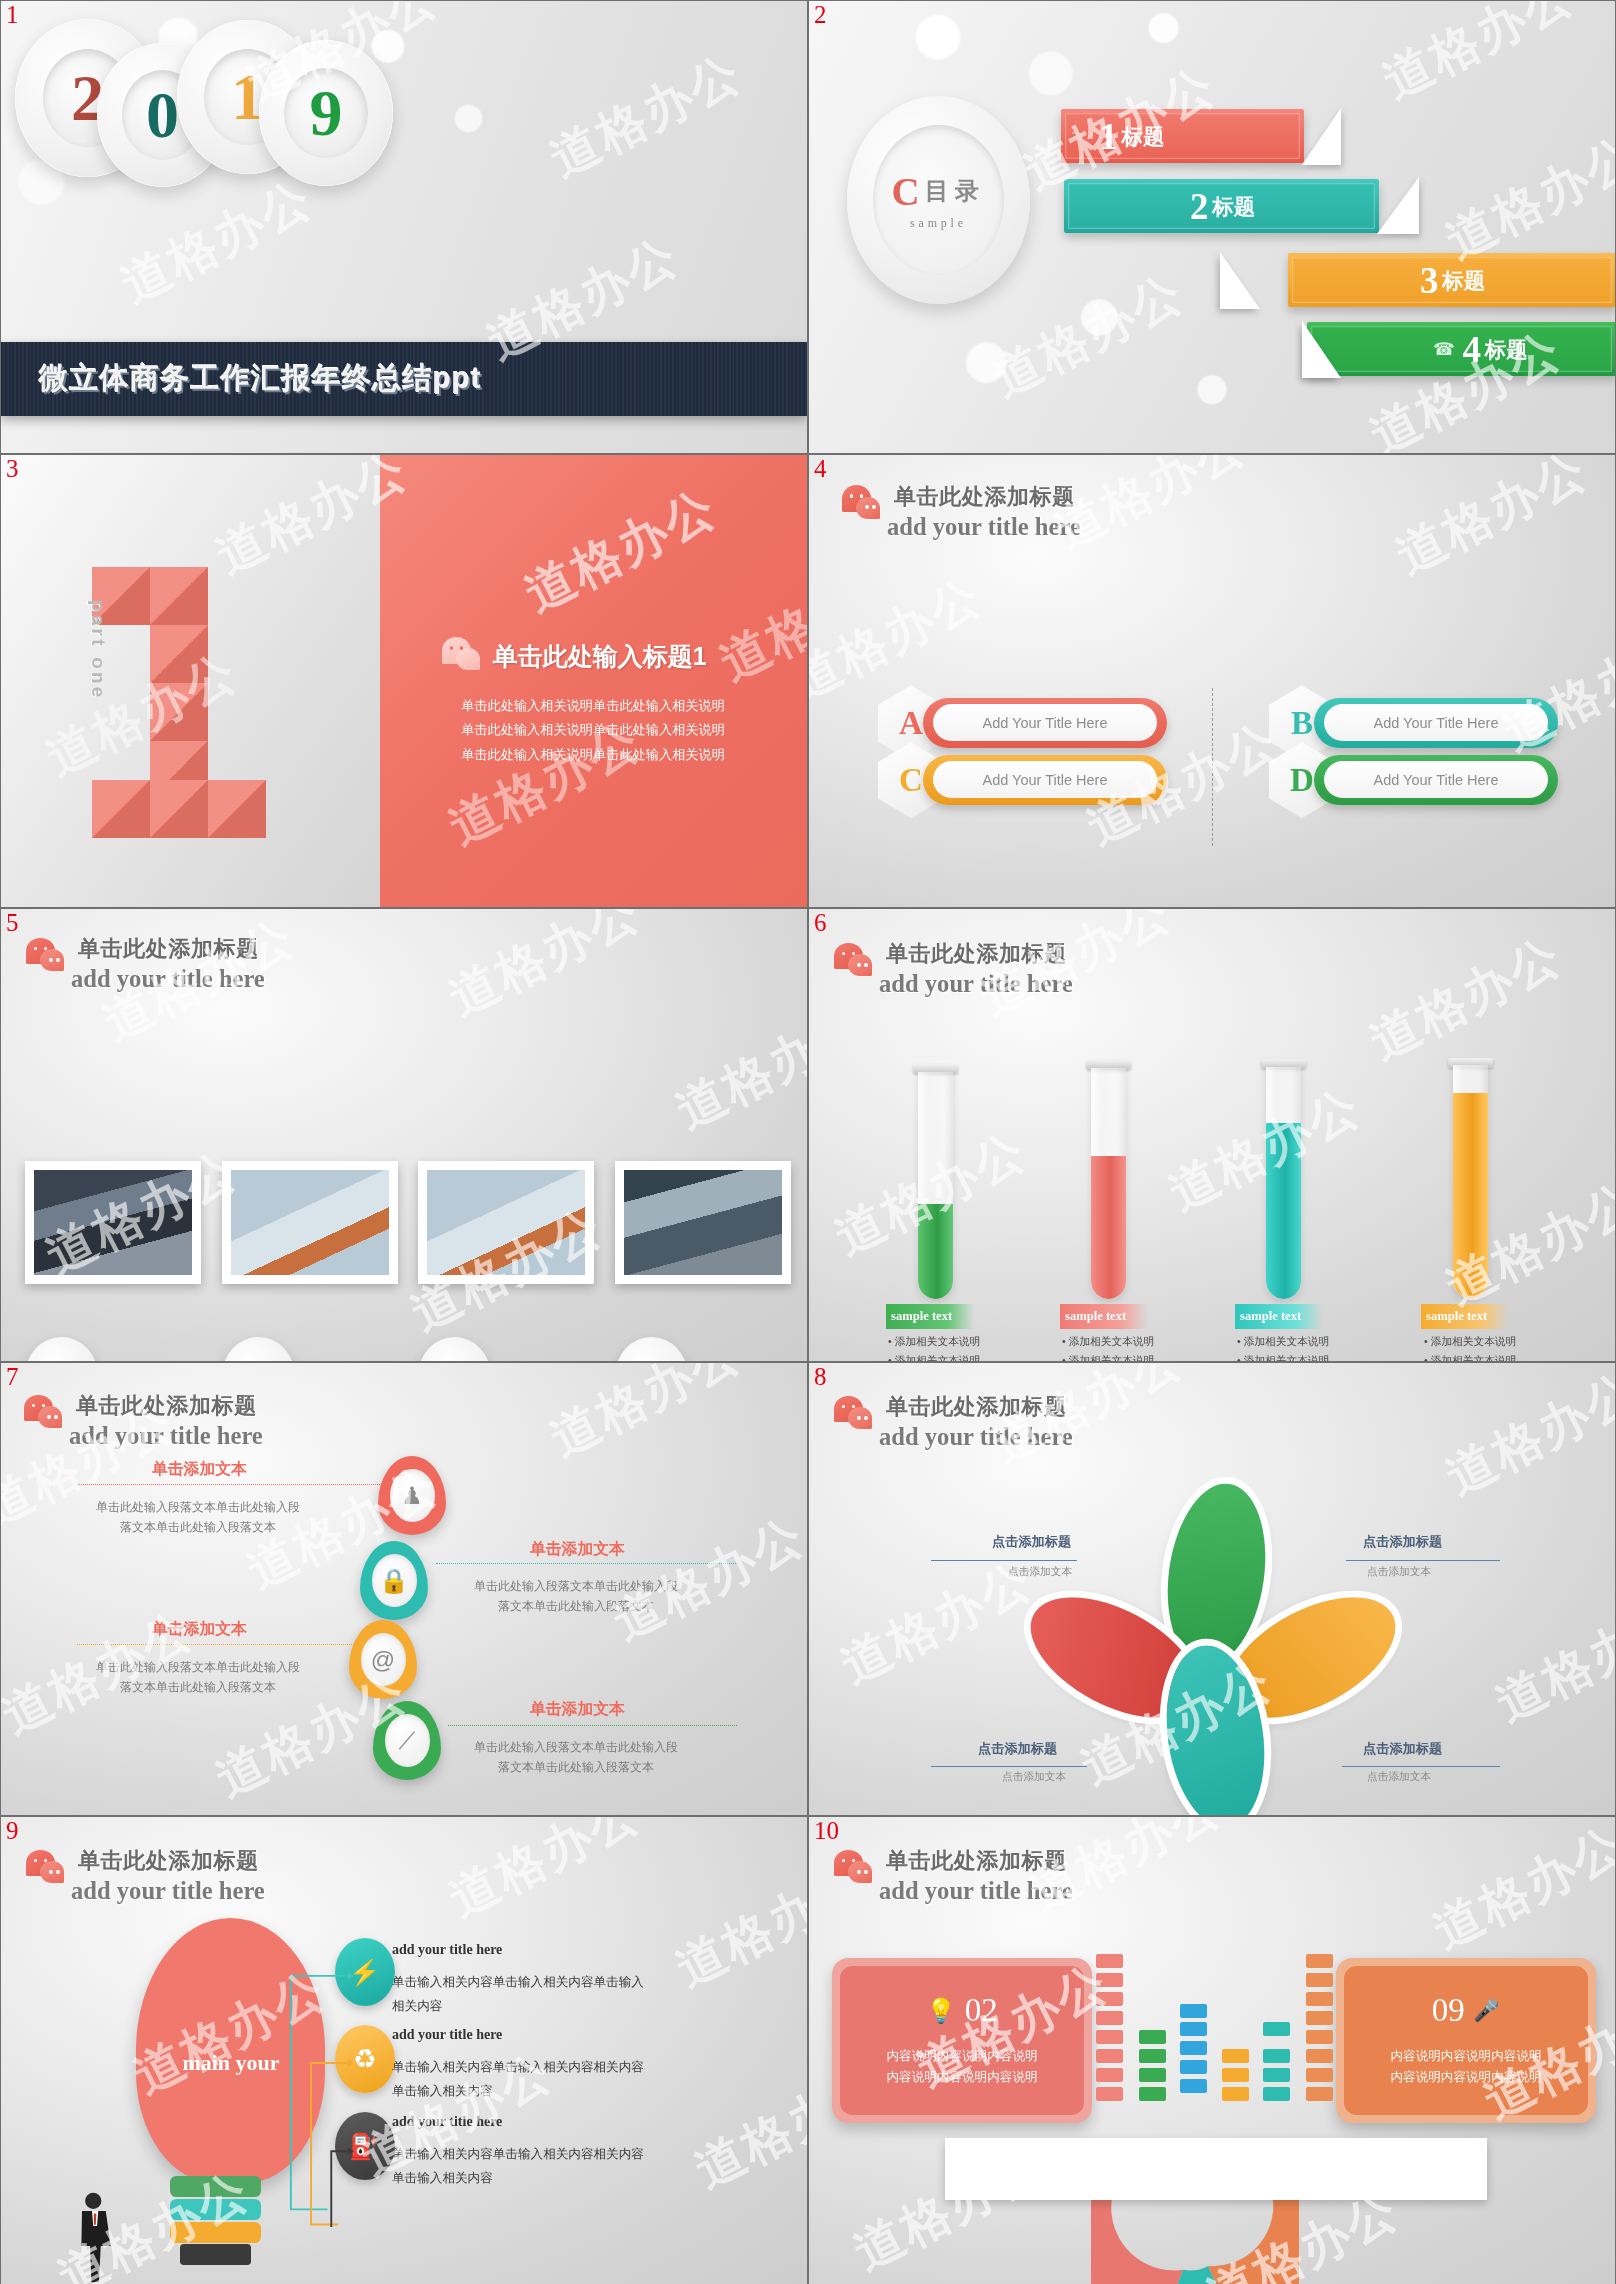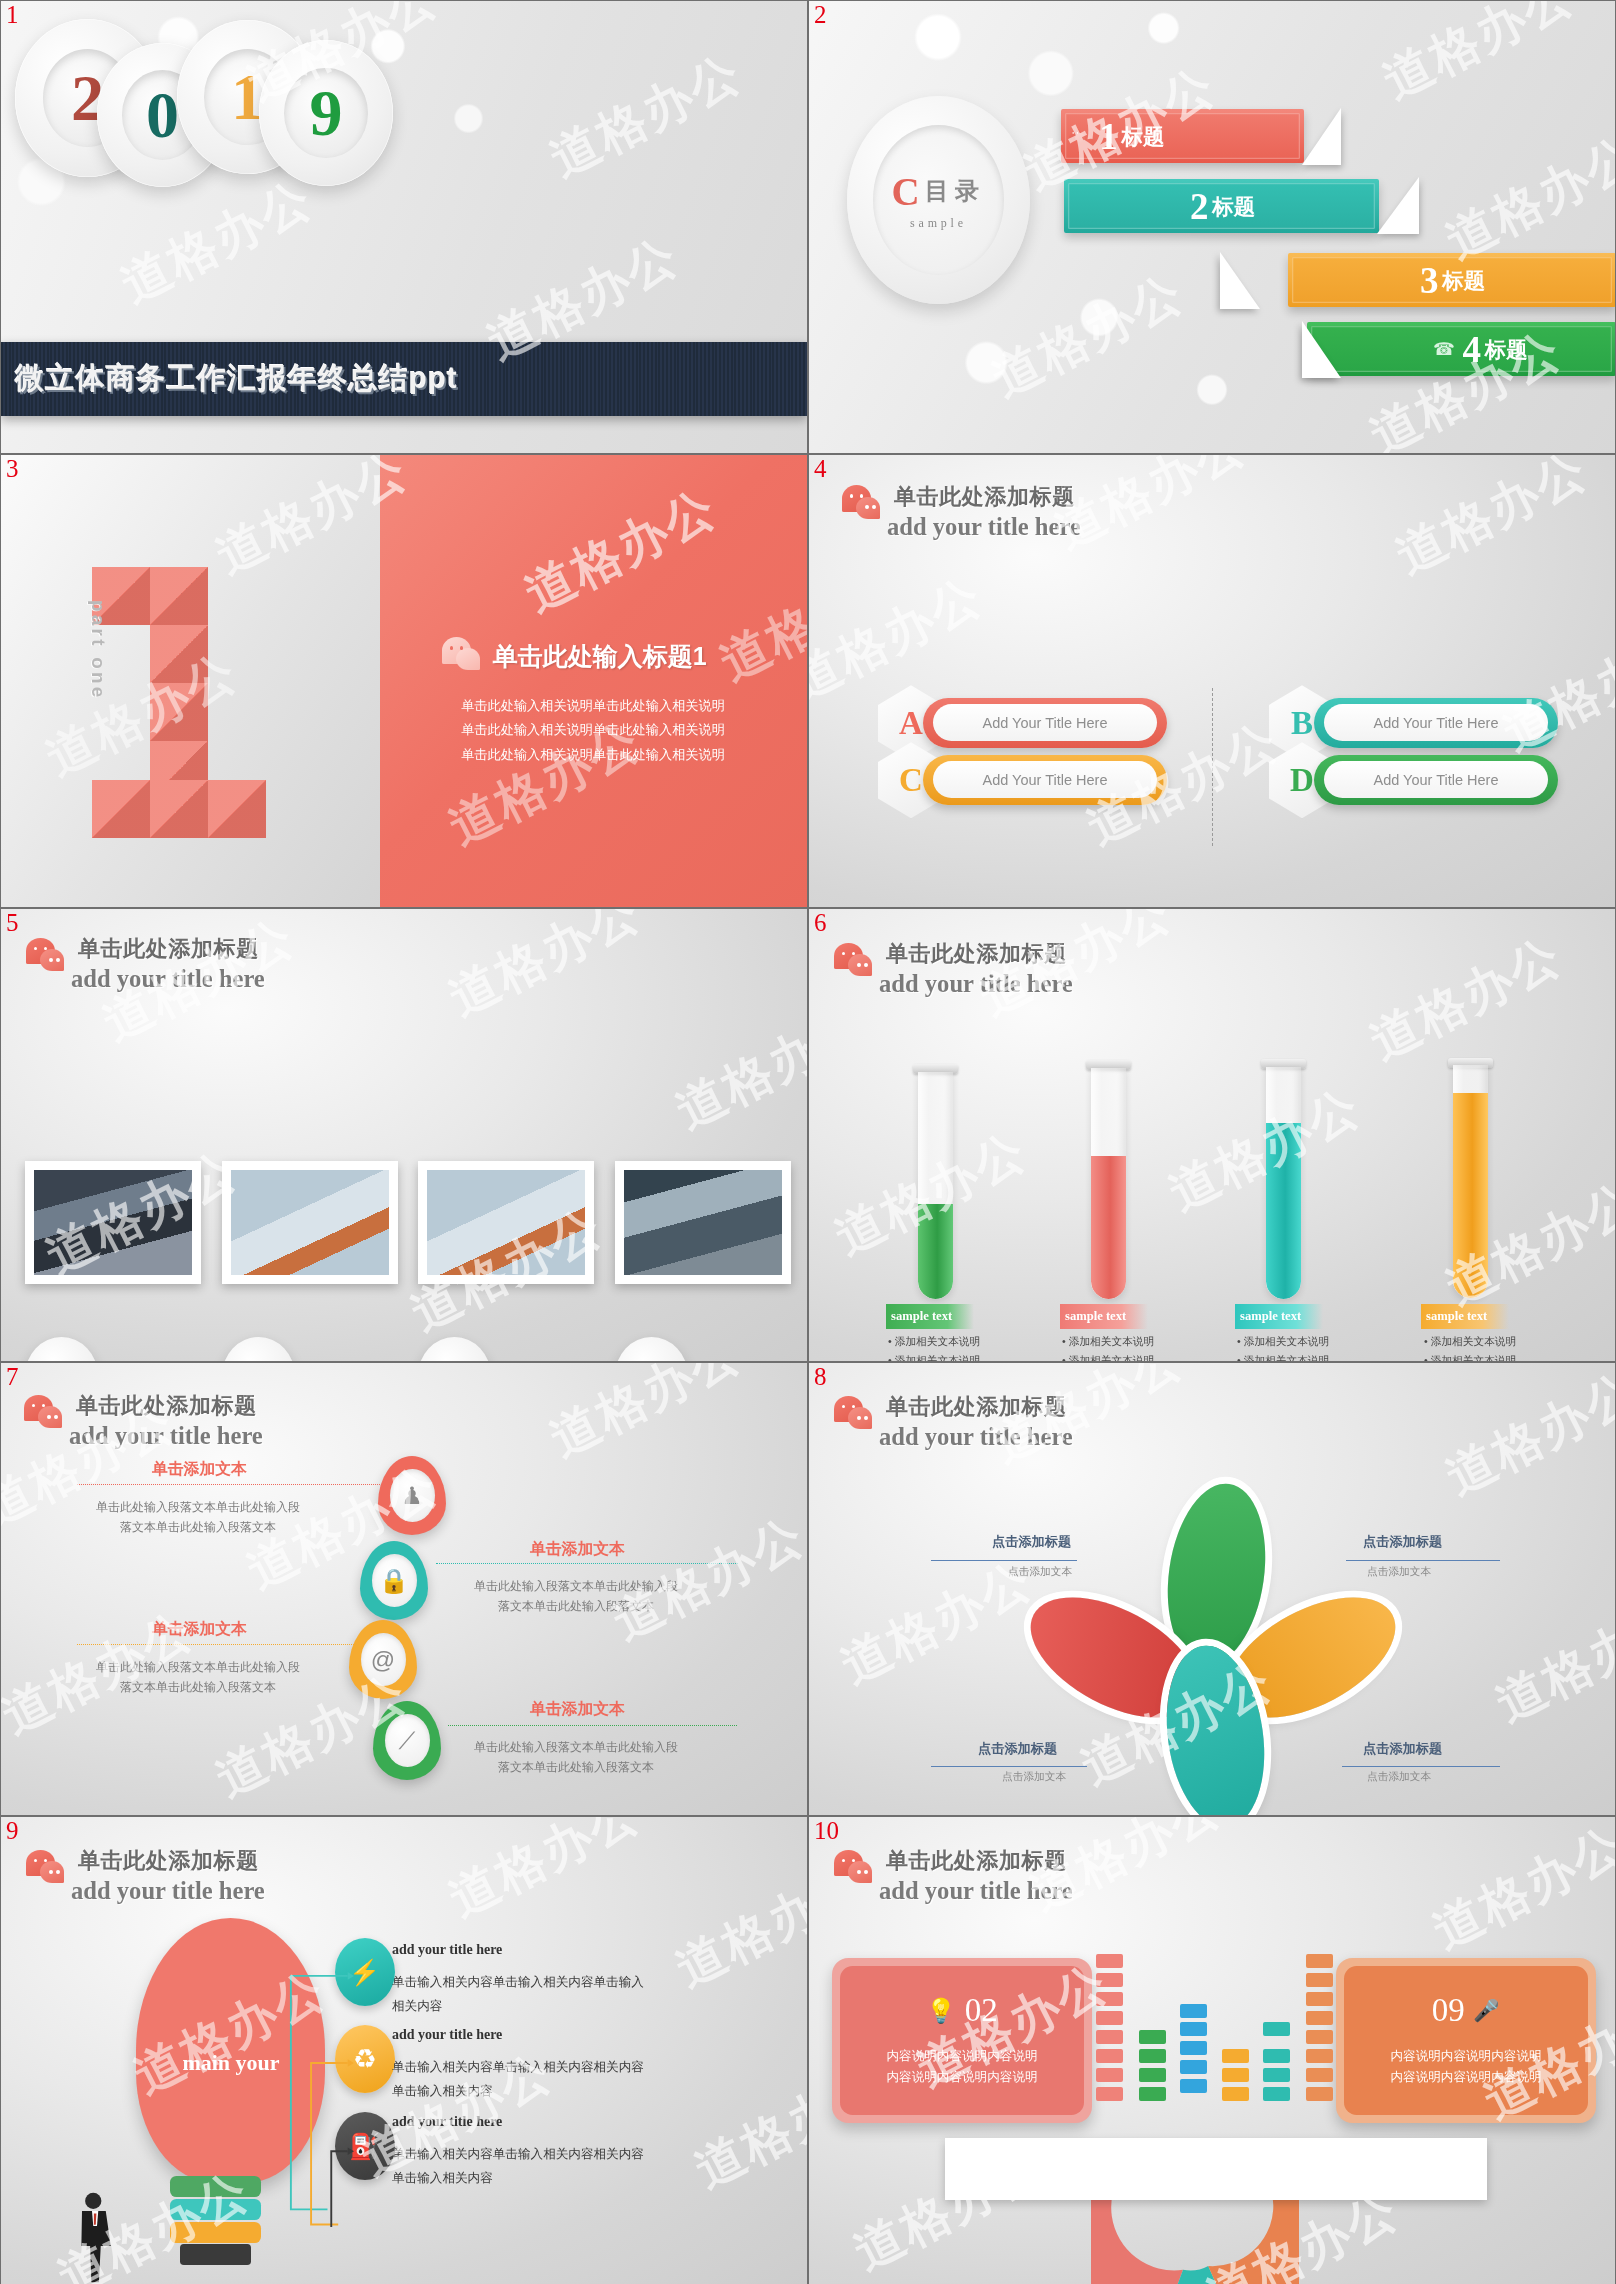--- a/index.html
+++ b/index.html
@@ -51,21 +51,21 @@
         box-shadow:0 6.3px 16.4px rgba(0,0,0,.16), inset 0 0 0 0.6px rgba(255,255,255,.8);
         display:flex;align-items:center;justify-content:center;}
   .disc .inner{border-radius:50%;width:62%;height:62%;
         background:radial-gradient(circle at 40% 35%,#fdfdfd,#eeeeee 70%,#e6e6e6);
         box-shadow:inset 0 3.8px 8.8px rgba(0,0,0,.14);
         display:flex;align-items:center;justify-content:center;
         font-family:"Liberation Serif",serif;font-size:66px;font-weight:bold;}
   .titlebar{position:absolute;left:0;right:0;bottom:37px;height:74px;
      background:repeating-linear-gradient(90deg,#1f2b3b 0 1.9px,#27344a 1.9px 3.8px);
      display:flex;align-items:center;box-shadow:0 3.8px 10px rgba(0,0,0,.3);}
-  .titlebar span{margin-left:14px;font-size:29px;font-weight:bold;color:#f2f2f2;
+  .titlebar span{margin-left:38px;font-size:29px;font-weight:bold;color:#f2f2f2;
      letter-spacing:1.3px;text-shadow:1.9px 1.9px 0 #6d7a8a,-0.6px -0.6px 0 #fff;}
 
   
   .ring{position:absolute;left:38px;top:95px;width:183px;height:208px;border-radius:50%;
      background:radial-gradient(circle at 35% 28%,#fff,#f0f0f0 60%,#e3e3e3);
      box-shadow:0 7.6px 16.4px rgba(0,0,0,.15);display:flex;align-items:center;justify-content:center;}
   .ring .in{width:72%;height:72%;border-radius:50%;
      background:radial-gradient(circle at 40% 35%,#fafafa,#ededed);
      box-shadow:inset 0 3.2px 7.6px rgba(0,0,0,.12);
      display:flex;flex-direction:column;align-items:center;justify-content:center;}

